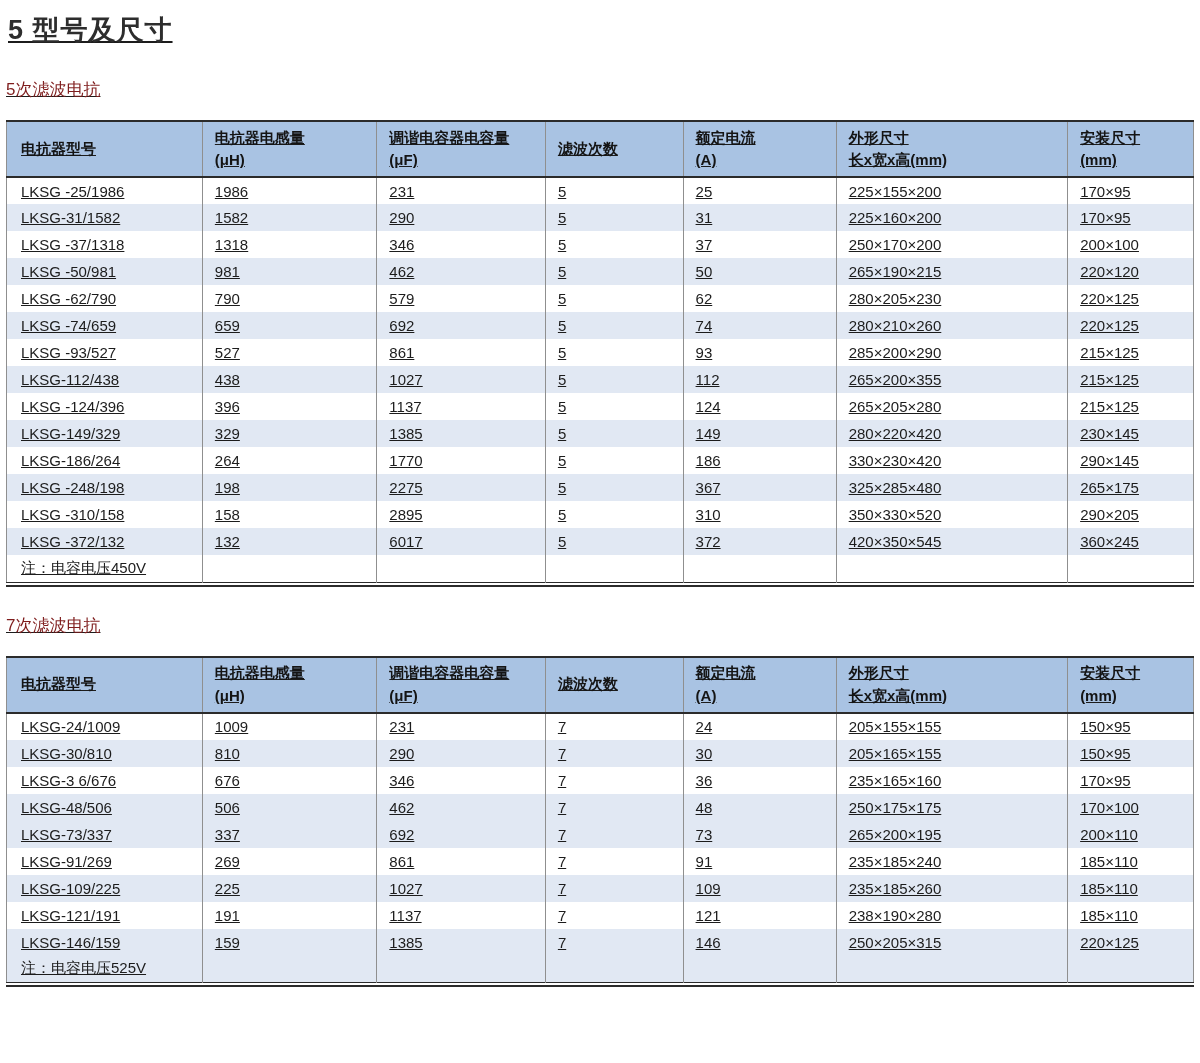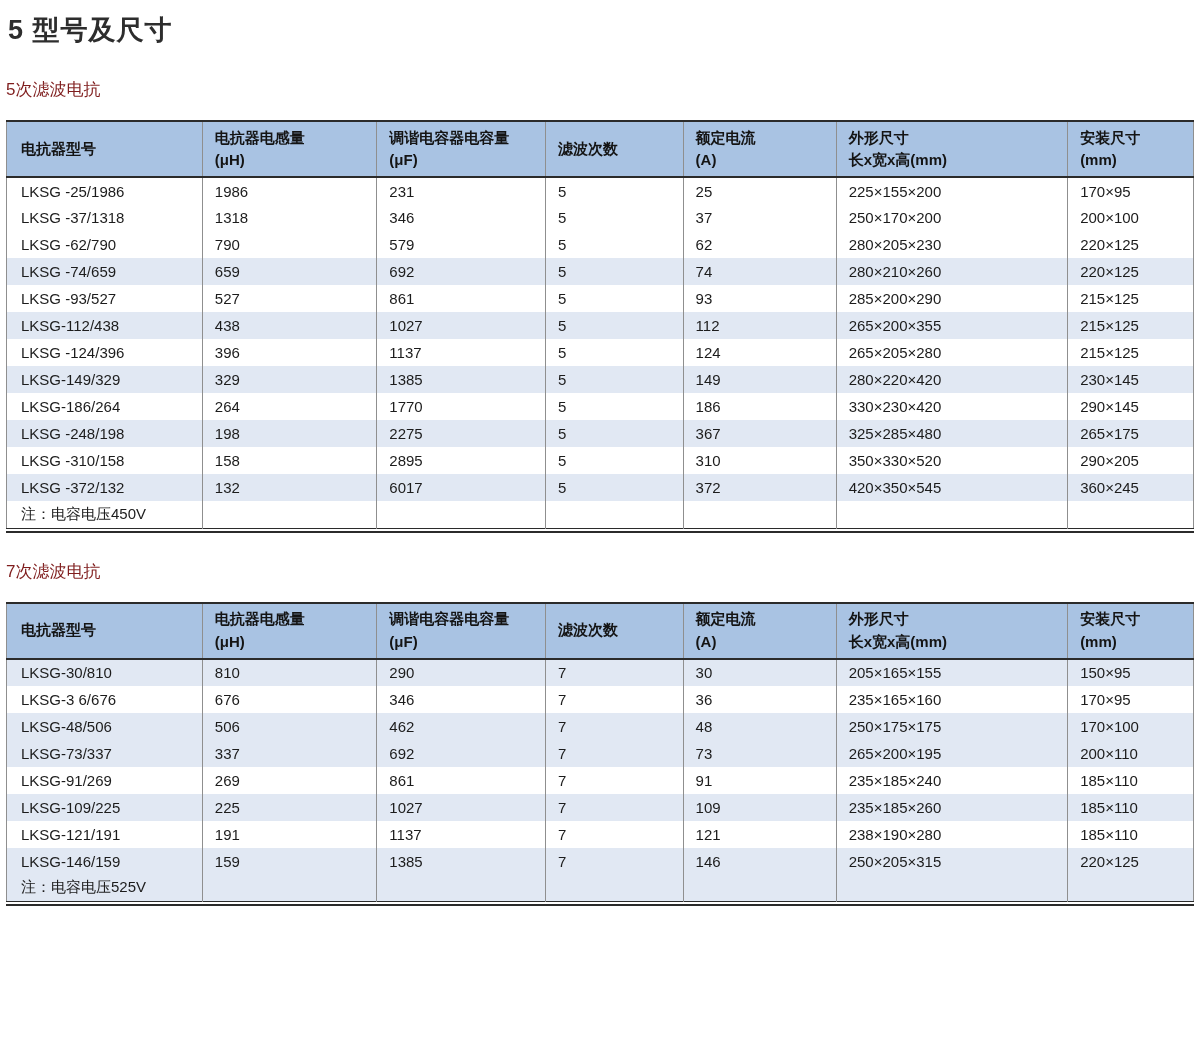--- a/index.html
+++ b/index.html
@@ -11,21 +11,21 @@
     --bg:#ffffff;
   }
   *{box-sizing:border-box;margin:0;padding:0;}
   body{
     width:1200px;height:1063px;
     background:var(--bg);
     font-family:"Liberation Sans","DejaVu Sans",sans-serif;
     color:var(--text);
     overflow:hidden;
   }
-  .page{padding:6px 6px 0 6px;}
+  .page{padding:6px 6px 0 6px;text-decoration:underline;}
   h1.page-title{
     font-size:27px;
     font-weight:600;
     color:#2d2d2d;
     margin:6px 0 30px 2px;
     letter-spacing:1px;
   }
   .section-title{
     font-size:17px;
     color:#7f1d1d;
@@ -135,28 +135,46 @@
           <tbody>
             <tr class="odd">
               <td>LKSG -25/1986</td>
               <td>1986</td>
               <td>231</td>
               <td>5</td>
               <td>25</td>
               <td>225×155×200</td>
               <td>170×95</td>
             </tr>
+            <tr class="even">
+              <td>LKSG-31/1582</td>
+              <td>1582</td>
+              <td>290</td>
+              <td>5</td>
+              <td>31</td>
+              <td>225×160×200</td>
+              <td>170×95</td>
+            </tr>
             <tr class="odd">
               <td>LKSG -37/1318</td>
               <td>1318</td>
               <td>346</td>
               <td>5</td>
               <td>37</td>
               <td>250×170×200</td>
               <td>200×100</td>
+            </tr>
+            <tr class="even">
+              <td>LKSG -50/981</td>
+              <td>981</td>
+              <td>462</td>
+              <td>5</td>
+              <td>50</td>
+              <td>265×190×215</td>
+              <td>220×120</td>
             </tr>
             <tr class="odd">
               <td>LKSG -62/790</td>
               <td>790</td>
               <td>579</td>
               <td>5</td>
               <td>62</td>
               <td>280×205×230</td>
               <td>220×125</td>
             </tr>
@@ -293,20 +311,29 @@
                 <span class="hdr-line">外形尺寸</span>
                 <span class="hdr-line">长x宽x高(mm)</span>
               </th>
               <th>
                 <span class="hdr-line">安装尺寸</span>
                 <span class="hdr-line">(mm)</span>
               </th>
             </tr>
           </thead>
           <tbody>
+            <tr class="odd">
+              <td>LKSG-24/1009</td>
+              <td>1009</td>
+              <td>231</td>
+              <td>7</td>
+              <td>24</td>
+              <td>205×155×155</td>
+              <td>150×95</td>
+            </tr>
             <tr class="even">
               <td>LKSG-30/810</td>
               <td>810</td>
               <td>290</td>
               <td>7</td>
               <td>30</td>
               <td>205×165×155</td>
               <td>150×95</td>
             </tr>
             <tr class="odd">

